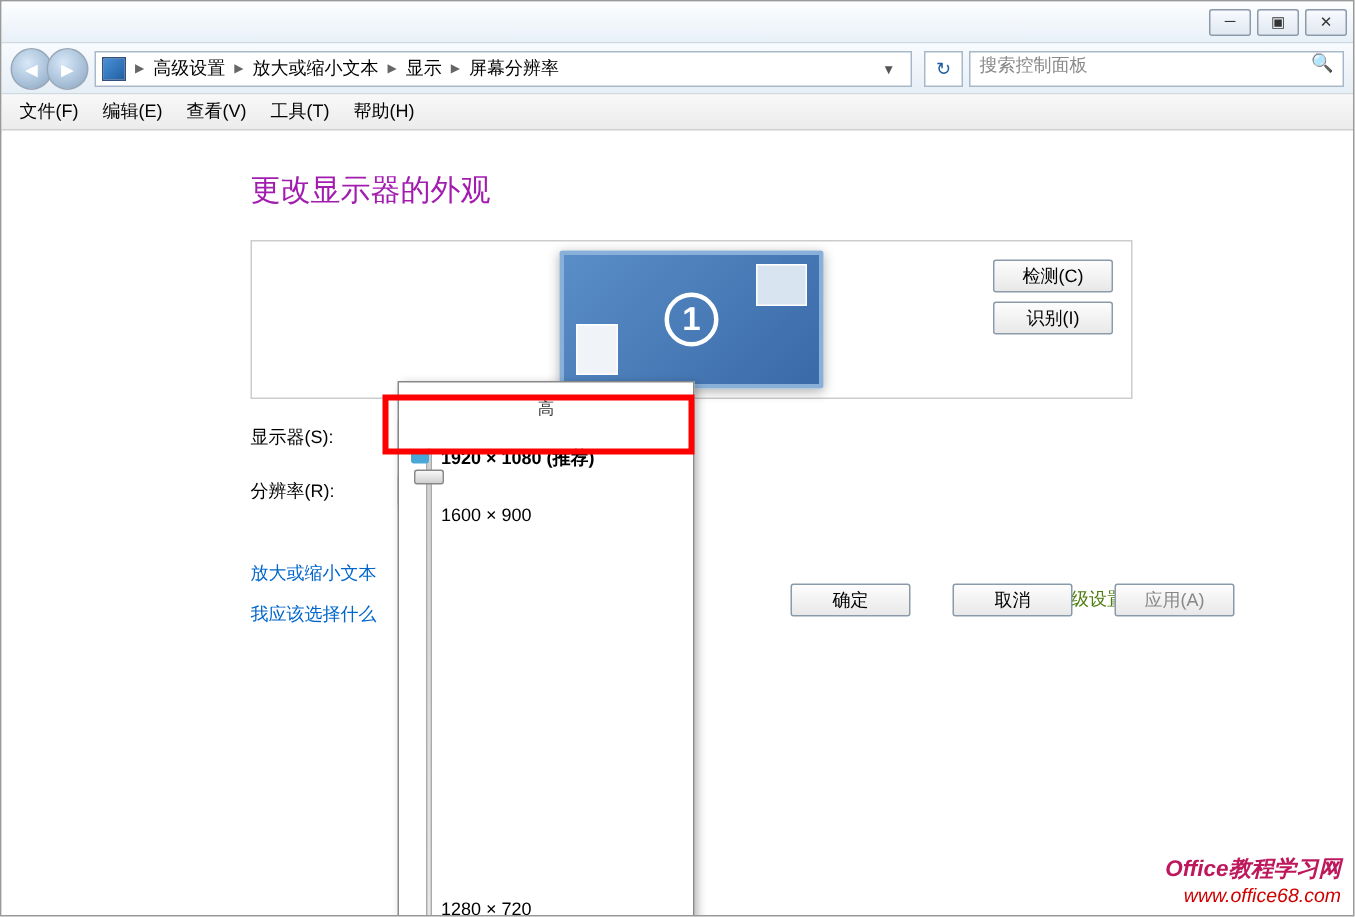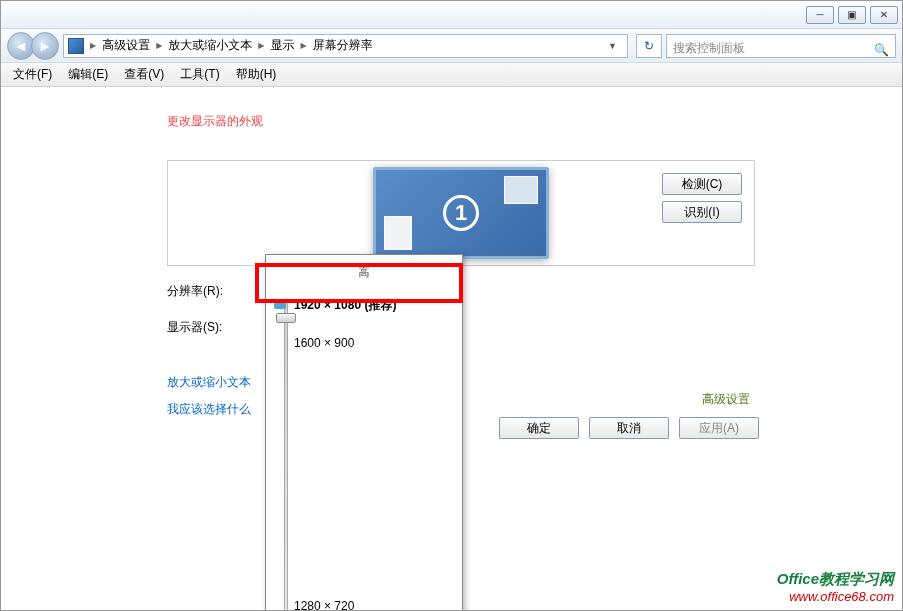--- a/index.html
+++ b/index.html
@@ -12,38 +12,38 @@
     
     .navbar { height: 34px; background: linear-gradient(#f8fbfe, #e6eef6); display: flex; align-items: center; padding: 0 6px; gap: 4px; border-bottom: 1px solid #d0d8e0; }
     .nav-arrows { display: flex; }
     .nav-arrow { width: 28px; height: 28px; border-radius: 50%; background: radial-gradient(circle at 40% 35%, #d8e8f8, #a8c0d8 60%, #88a0b8); border: 1px solid #98a8b8; display: flex; align-items: center; justify-content: center; color: #fff; font-size: 14px; margin-right: -4px; }
     .address { flex: 1; height: 24px; border: 1px solid #a8b8c8; background: #fff; display: flex; align-items: center; padding: 0 4px; margin: 0 4px; }
     .addr-icon { width: 16px; height: 16px; background: linear-gradient(135deg, #4a90d9, #2060a0); border: 1px solid #305080; margin-right: 4px; }
     .crumb { color: #000; padding: 2px 4px; }
     .crumb-sep { color: #666; font-size: 8px; padding: 0 2px; }
     .addr-drop { margin-left: auto; color: #555; font-size: 9px; padding: 0 6px; }
     .refresh { width: 26px; height: 24px; border: 1px solid #a8b8c8; background: #fff; display: flex; align-items: center; justify-content: center; color: #2060a0; }
-    .search { width: 230px; height: 24px; border: 1px solid #a8b8c8; background: #fff; display: flex; align-items: flex-end; padding: 0 6px; color: #888; }
+    .search { width: 250px; height: 24px; border: 1px solid #a8b8c8; background: #fff; display: flex; align-items: flex-start; padding: 0 6px; color: #888; }
     .search .mag { margin-left: auto; color: #4a80c0; }
     
     
     .menubar { height: 24px; background: linear-gradient(#f8f8f8, #ececec); border-bottom: 1px solid #d0d0d0; display: flex; align-items: center; padding: 0 4px; }
     .menu-item { padding: 3px 8px; color: #000; }
     
     
     .content { position: absolute; left: 0; right: 0; top: 88px; bottom: 0; background: #fff; padding: 24px 0 0 166px; }
-    .page-title { color: #ef4444; font-size: 12px; margin-bottom: 30px; }
+    .page-title { color: #a21caf; font-size: 20px; margin-bottom: 20px; }
     
     .preview-box { border: 1px solid #ccc; width: 588px; height: 106px; position: relative; display: flex; align-items: center; justify-content: center; background: #fff; }
     .monitor { width: 176px; height: 92px; background: linear-gradient(135deg, #5a8ec8, #3a6aa8); border: 3px solid #88b0d8; border-radius: 2px; position: relative; box-shadow: 0 2px 8px rgba(0,0,0,0.3); }
     .mon-num { position: absolute; top: 50%; left: 50%; transform: translate(-50%, -50%); width: 36px; height: 36px; border: 3px solid #fff; border-radius: 50%; color: #fff; font-size: 22px; font-weight: bold; display: flex; align-items: center; justify-content: center; }
     .mon-win1 { position: absolute; right: 8px; top: 6px; width: 34px; height: 28px; background: #d8e4f0; border: 1px solid #fff; }
     .mon-win2 { position: absolute; left: 8px; bottom: 6px; width: 28px; height: 34px; background: #f0f4f8; border: 1px solid #fff; }
     .side-btns { position: absolute; right: 12px; top: 12px; display: flex; flex-direction: column; gap: 6px; }
-    .btn { min-width: 80px; height: 22px; border: 1px solid #8a9aaa; background: linear-gradient(#fdfdfd, #e8e8e8); color: #000; padding: 0 12px; display: flex; align-items: center; justify-content: center; border-radius: 2px; }
+    .btn { min-width: 80px; height: 22px; border: 1px solid #8a9aaa; background: linear-gradient(#fdfdfd, #e8e8e8); color: #000; padding: 0 12px; display: flex; align-items: center; justify-content: center; border-radius: 2px; margin-left: 28px; }
     .btn.disabled { color: #888; }
     
     .form-row { display: flex; align-items: center; margin-top: 14px; }
     .form-label { width: 98px; color: #000; }
     .combo { height: 22px; border: 1px solid #8a9aaa; background: linear-gradient(#fff, #eee); display: flex; align-items: center; padding: 0 6px 0 8px; border-radius: 2px; }
     .combo-arrow { margin-left: 8px; color: #555; font-size: 9px; }
     .combo.res { width: 160px; border: 1px solid #6a90c0; background: linear-gradient(#f0f6ff, #d8e6f8); }
     
     .advanced { position: absolute; right: 152px; top: 302px; color: #4d7c0f; }
     .link { color: #0066cc; display: block; margin-top: 10px; }
@@ -52,24 +52,24 @@
     .res-panel { position: absolute; left: 264px; top: 253px; width: 198px; height: 380px; background: #fff; border: 1px solid #888; box-shadow: 2px 2px 6px rgba(0,0,0,0.3); padding: 10px 0; z-index: 100; }
     .res-panel .header-label { text-align: center; color: #333; font-size: 11px; margin-bottom: 6px; }
     .res-item { display: flex; align-items: center; height: 38px; padding-left: 28px; position: relative; }
     .res-item.recommended { font-weight: bold; }
     .res-item .marker { position: absolute; left: 8px; width: 12px; height: 8px; background: #4aa8d8; border-radius: 2px; }
     .res-slider-track { position: absolute; left: 18px; top: 44px; bottom: 10px; width: 4px; background: linear-gradient(#d0d0d0, #e8e8e8); border: 1px solid #aaa; border-radius: 2px; }
     .res-slider-thumb { position: absolute; left: 10px; top: 58px; width: 20px; height: 10px; background: linear-gradient(#f8f8f8, #d0d0d0); border: 1px solid #888; border-radius: 2px; }
     
     .red-box { position: absolute; left: 254px; top: 262px; width: 208px; height: 40px; border: 4px solid #ff0000; z-index: 200; pointer-events: none; }
     
-    .footer-btns { position: absolute; left: 498px; top: 416px; display: flex; gap: 10px; }
+    .footer-btns { position: absolute; left: 498px; top: 388px; display: flex; }
     
     .watermark { position: absolute; right: 8px; bottom: 6px; text-align: right; font-family: "Comic Sans MS", cursive; }
-    .watermark .l1 { color: #15803d; font-size: 15px; font-style: italic; font-weight: bold; }
+    .watermark .l1 { color: #be185d; font-size: 15px; font-style: italic; font-weight: bold; }
     .watermark .l2 { color: #d00000; font-size: 13px; font-style: italic; text-align: right; }
   </style>
 </head>
 <body>
 
 <div class="titlebar">
   <div class="win-btn">─</div>
   <div class="win-btn">▣</div>
   <div class="win-btn">✕</div>
 </div>
@@ -115,31 +115,31 @@
       <div class="mon-win2"></div>
       <div class="mon-num">1</div>
     </div>
     <div class="side-btns">
       <div class="btn">检测(C)</div>
       <div class="btn">识别(I)</div>
     </div>
   </div>
 
   <div class="form-row">
-    <span class="form-label">分辨率(R):</span>
-    <div class="combo res">
-      <span>1920 × 1080 (推荐)</span>
+    <span class="form-label">显示器(S):</span>
+    <div class="combo">
+      <span>1. 2252W</span>
       <span class="combo-arrow">▼</span>
     </div>
   </div>
 
   <div class="form-row">
-    <span class="form-label">显示器(S):</span>
-    <div class="combo">
-      <span>1. 2252W</span>
+    <span class="form-label">分辨率(R):</span>
+    <div class="combo res">
+      <span>1920 × 1080 (推荐)</span>
       <span class="combo-arrow">▼</span>
     </div>
   </div>
 
 
   <a class="link" style="margin-top:36px">放大或缩小文本</a>
   <a class="link">我应该选择什么</a>
 
   <a class="advanced">高级设置</a>
 </div>

